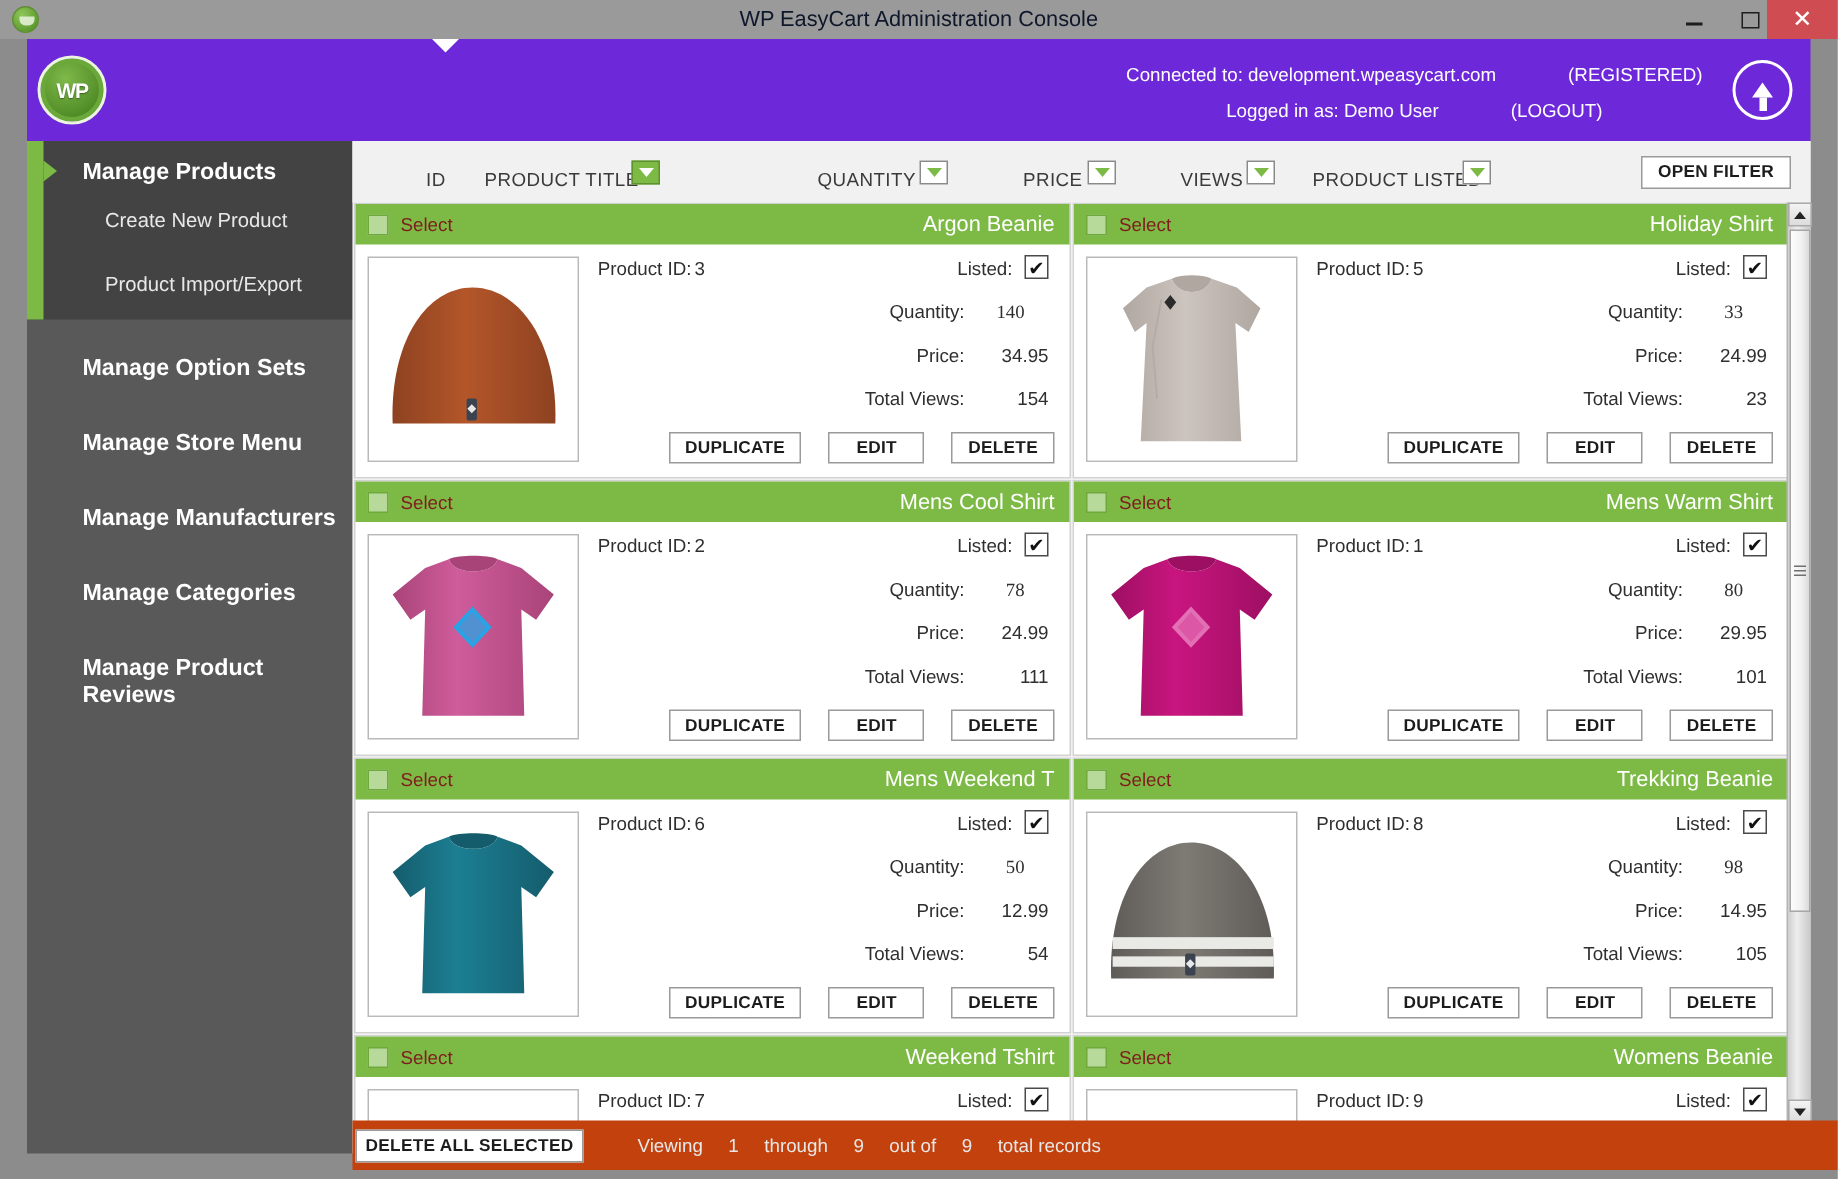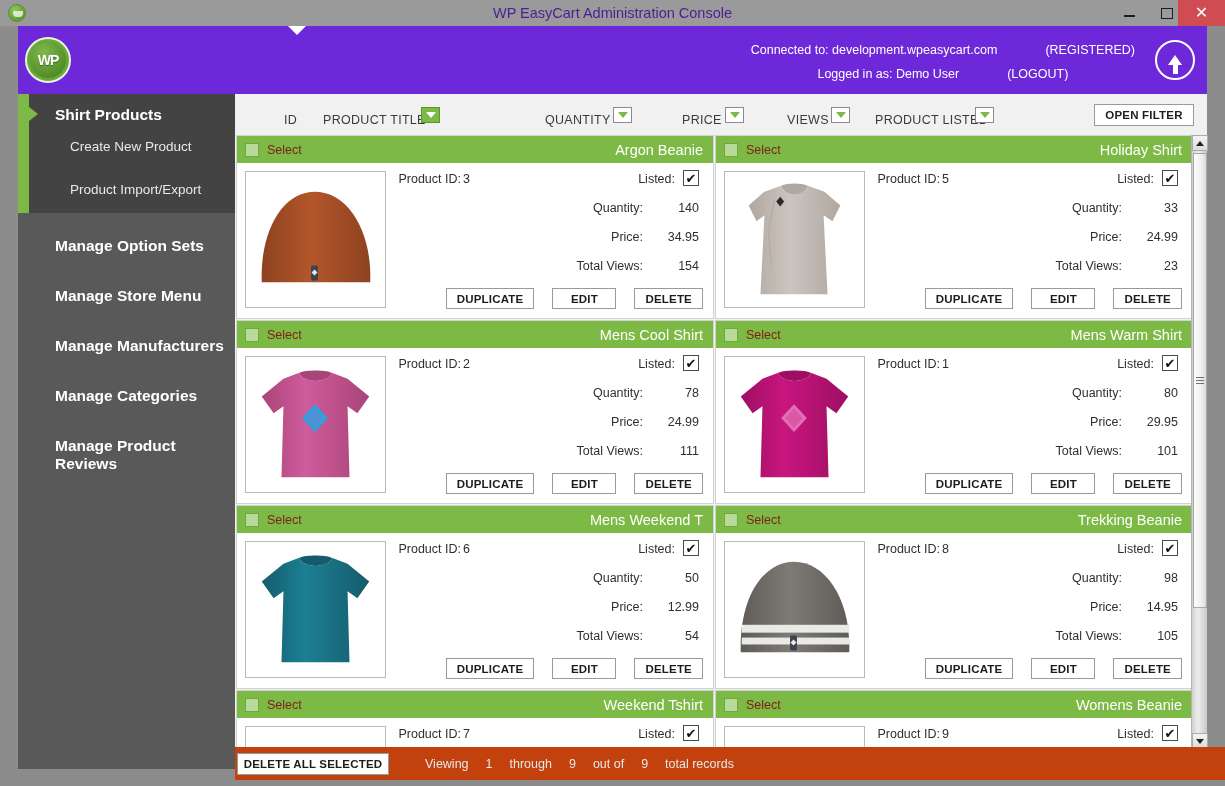--- a/index.html
+++ b/index.html
@@ -22,21 +22,21 @@
     border: 1px solid #5f8f33;
   }
   #titlebar-appicon::after {
     content: ""; position: absolute; left: 4px; top: 6px;
     width: 10px; height: 6px; border-radius: 0 0 4px 4px;
     background: #e9f3de; opacity: .85;
   }
   #window-title {
     position: absolute; left: 0; top: 0; width: 1225px; height: 26px;
     line-height: 26px; text-align: center;
-    font-size: 14.5px; color: #4c1d95;
+    font-size: 14.5px; color: #0f172a;
   }
   .winbtn {
     position: absolute; top: 0; height: 26px; width: 38px;
     display: flex; align-items: center; justify-content: center;
   }
   #btn-minimize { right: 77px; }
   #btn-maximize { right: 39px; }
   #btn-close { right: 0; width: 47px; background: #cf4c52; }
   .win-min-glyph { width: 11px; height: 2px; background: #1d1d1d; margin-top: 6px; }
   .win-max-glyph { width: 12px; height: 11px; border: 1.6px solid #1d1d1d; }
@@ -179,21 +179,21 @@
   .r-pid-label  { right: 252px; top: 9px; }
   .r-pid-value  { right: 232px; top: 9px; width: 18px; text-align: left; }
   .r-listed-label { right: 38px; top: 9px; }
   .r-listed-box {
     position: absolute; right: 14px; top: 7px; width: 16px; height: 16px;
     border: 1px solid #4a4a4a; background: #fff; cursor: pointer;
     display: flex; align-items: center; justify-content: center;
     font-size: 13px; color: #111; line-height: 1;
   }
   .r-qty-label { right: 70px; top: 38px; }
-  .r-qty-value { right: 14px; top: 38px; width: 60px; }
+  .r-qty-value { right: 30px; top: 38px; width: 60px; font-family: Liberation Serif, serif; }
   .r-price-label { right: 70px; top: 67px; }
   .r-price-value { right: 14px; top: 67px; width: 60px; }
   .r-views-label { right: 70px; top: 96px; }
   .r-views-value { right: 14px; top: 96px; width: 60px; }
 
   .card-actions { position: absolute; right: 10px; bottom: 9px; display: flex; gap: 18px; }
   .act-btn {
     height: 21px; padding: 0 10px; background: #fff; border: 1px solid #9a9a9a;
     font-size: 11.5px; font-weight: bold; color: #1c1c1c; letter-spacing: .2px;
     display: flex; align-items: center; justify-content: center; cursor: pointer;
@@ -293,21 +293,21 @@
   <div id="header-up-button">
     <div id="header-up-arrow"></div>
   </div>
 </div>
 
 <div id="sidebar">
   <div id="sidebar-active-group">
     <div id="sidebar-active-bar"></div>
     <div id="sidebar-active-caret"></div>
   </div>
-  <div class="sb-top" id="sb-item-0">Shirt Products</div>
+  <div class="sb-top" id="sb-item-0">Manage Products</div>
   <div class="sb-sub" id="sb-sub-0">Create New Product</div>
   <div class="sb-sub" id="sb-sub-1">Product Import/Export</div>
   <div class="sb-top" id="sb-item-1">Manage Option Sets</div>
   <div class="sb-top" id="sb-item-2">Manage Store Menu</div>
   <div class="sb-top" id="sb-item-3">Manage Manufacturers</div>
   <div class="sb-top" id="sb-item-4">Manage Categories</div>
   <div class="sb-top" id="sb-item-5">Manage Product Reviews</div>
 
 </div>
 

